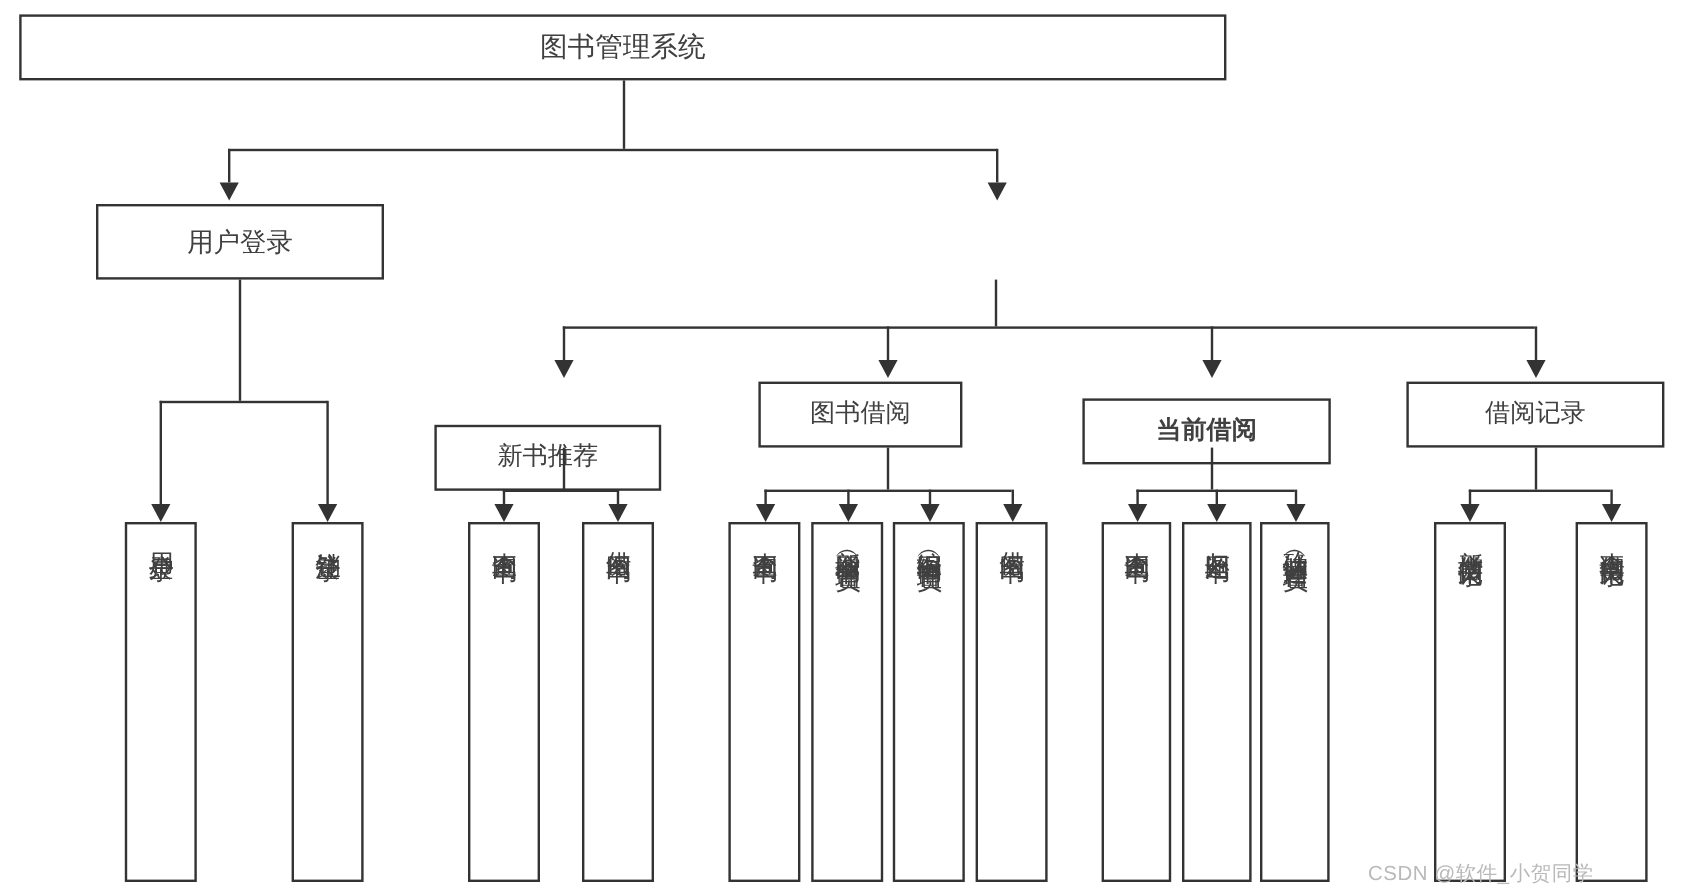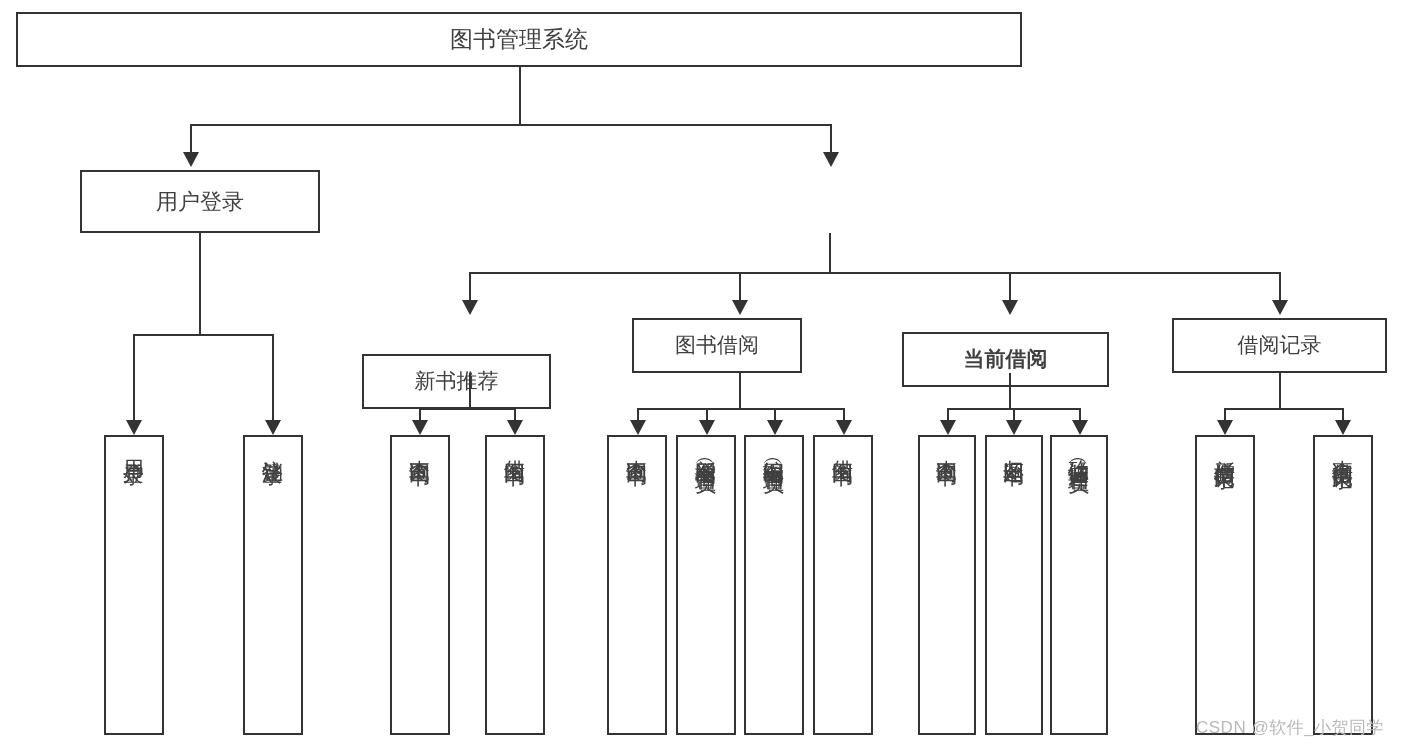--- a/index.html
+++ b/index.html
@@ -221,15 +221,15 @@
   </div>
 
   <div class="node leaf" style="left:1195px; top:435px; width:60px; height:300px;">
     <span class="node-label">新增借阅记录</span>
   </div>
 
   <div class="node leaf" style="left:1313px; top:435px; width:60px; height:300px;">
     <span class="node-label">查询借阅记录</span>
   </div>
 
-  <div class="watermark" style="left:1196px; top:716px;">CSDN @软件_小贺同学</div>
+  <div class="watermark" style="left:1140px; top:716px;">CSDN @软件_小贺同学</div>
 
 </div>
 
 </body></html>

